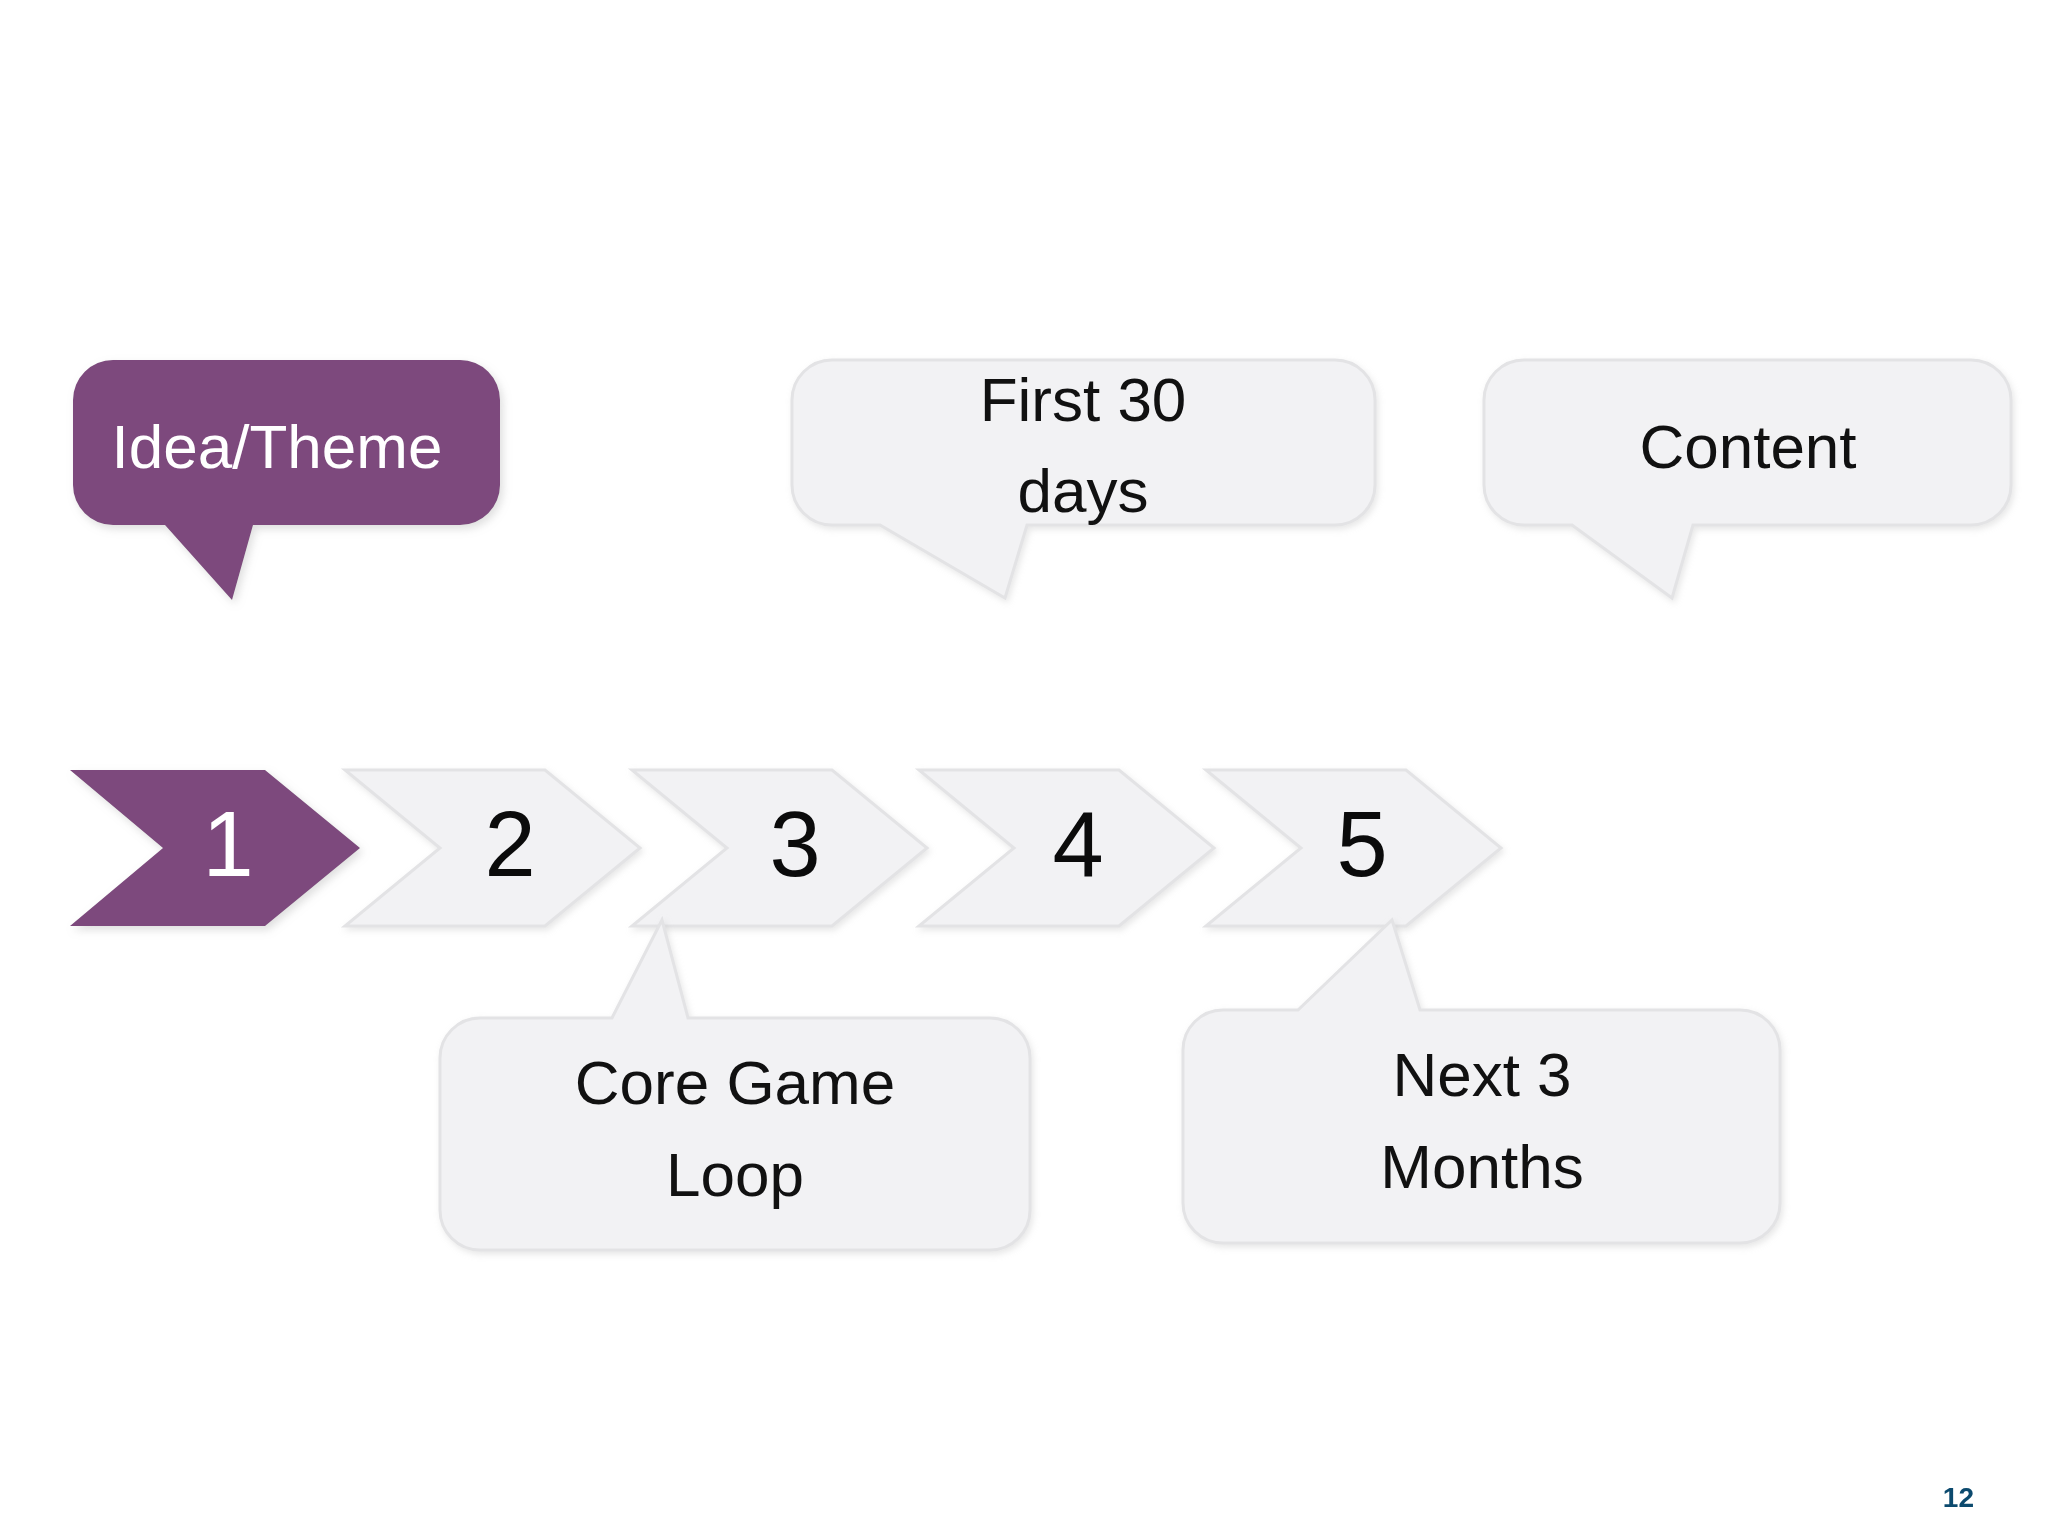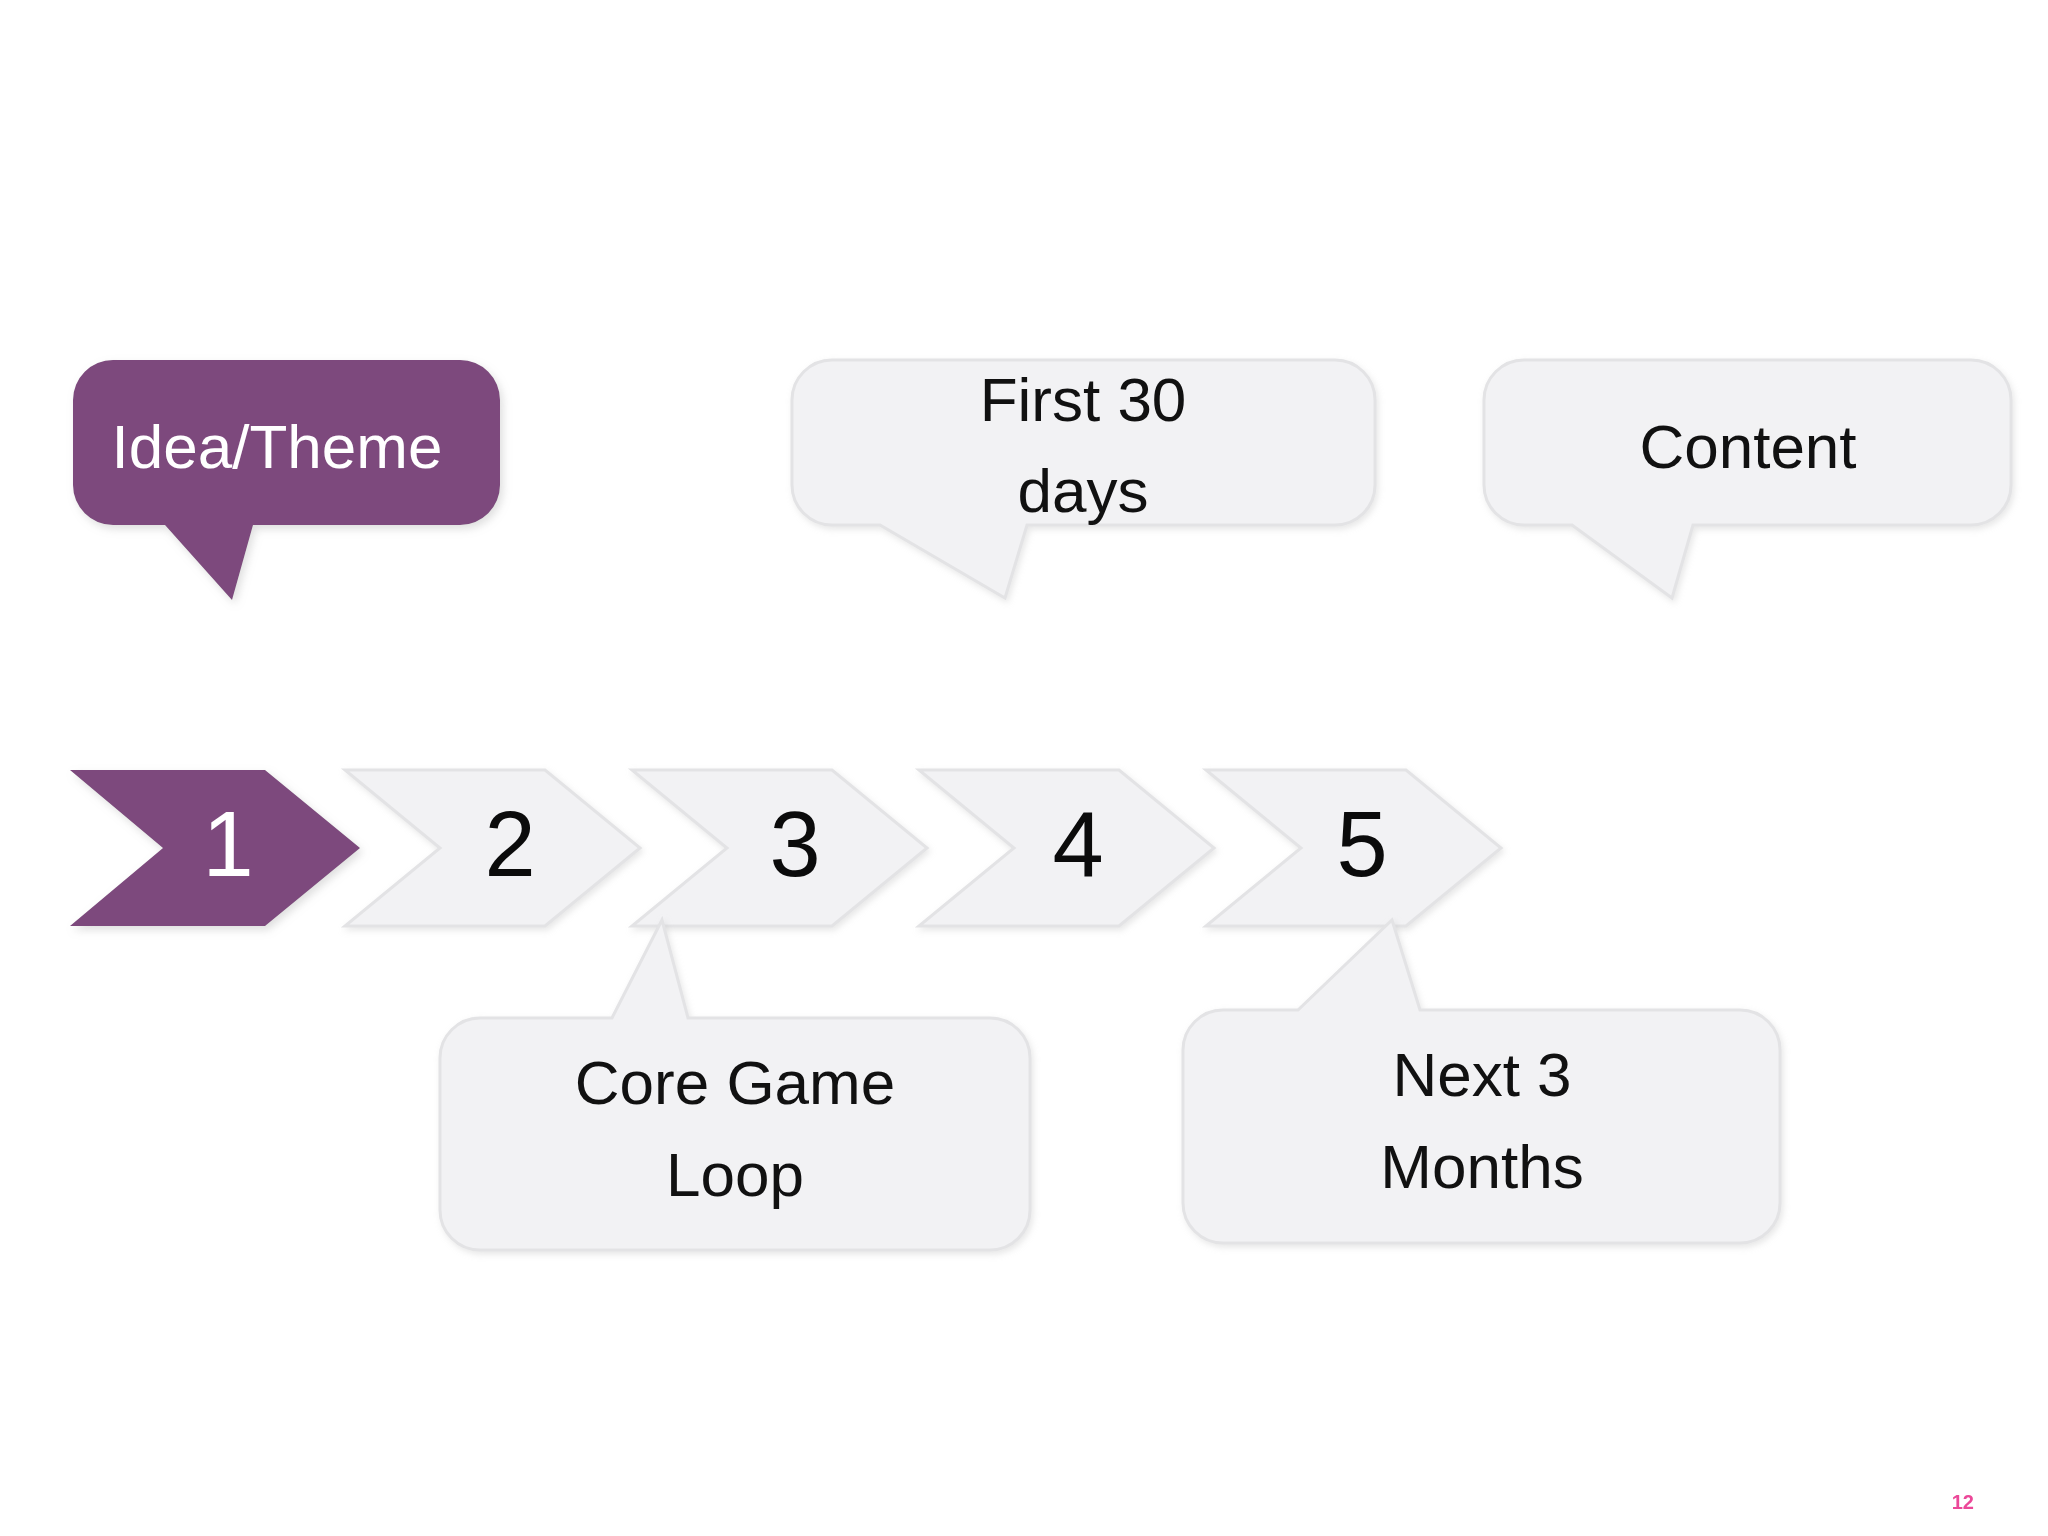--- a/index.html
+++ b/index.html
@@ -44,23 +44,23 @@
     dominant-baseline: middle;
   }
   .step-number-light {
     fill: #ffffff;
   }
   .page-number {
     position: absolute;
     right: 30px;
     bottom: 22px;
     font-family: "Liberation Sans", sans-serif;
-    font-size: 20px;
+    font-size: 28px;
     font-weight: bold;
-    color: #ec4899;
+    color: #0c4a6e;
     letter-spacing: 0px;
   }
 </style>
 </head>
 <body>
 
 <div id="slide">
 
   <svg id="diagram-svg" viewBox="0 0 2048 1536" xmlns="http://www.w3.org/2000/svg">
 

